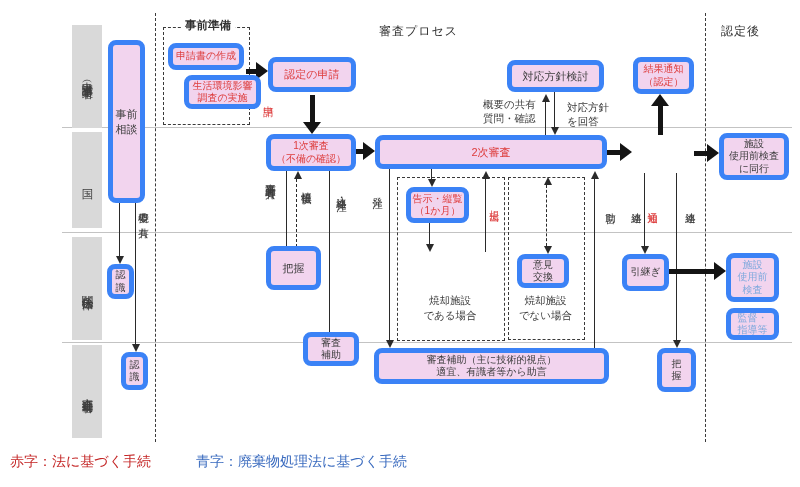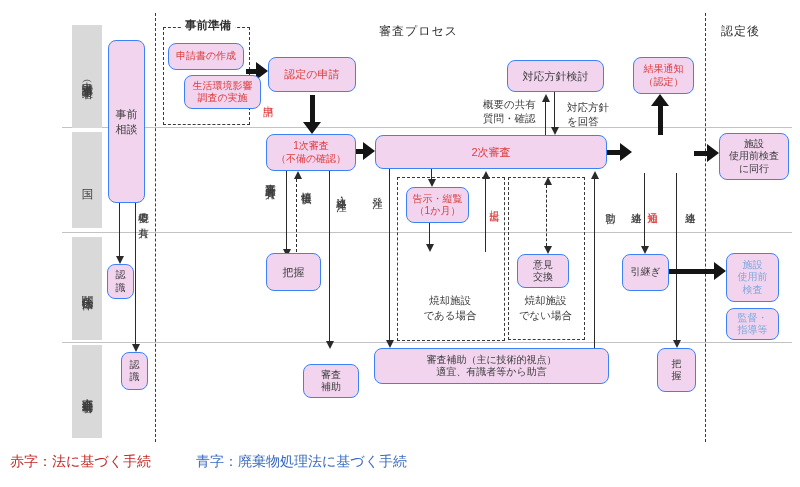--- a/index.html
+++ b/index.html
@@ -15,21 +15,21 @@
   }
   
   .hline { position:absolute; left:62px; width:730px; height:1px; background:#c3c3c3; }
   
   .vsep { position:absolute; width:0; border-left:1.6px dashed #3a3a3a; top:13px; height:429px; }
   
   .title { position:absolute; font-size:12px; color:#333; letter-spacing:1px; }
   .prep-title { position:absolute; font-size:11.5px; font-weight:bold; background:#fff; padding:0 4px; color:#333; z-index:5; }
   
   .box {
-    position:absolute; background:#f2d4ee; border:1px solid #3b82f6; border-radius:8px;
+    position:absolute; background:#f2d4ee; border:5px solid #3b82f6; border-radius:8px;
     display:flex; align-items:center; justify-content:center; text-align:center;
     font-size:11px; line-height:1.3; color:#3c3c3c; white-space:pre-line; z-index:4; box-sizing:border-box;
   }
   .red-t { color:#dd3c3c; }
   .blue-t { color:#7fa9dd; }
   .f10 { font-size:10px; line-height:1.25; }
   
   .dashbox { position:absolute; border:1.6px dashed #3a3a3a; z-index:2; }
   .caselbl { position:absolute; font-size:10.5px; line-height:1.45; text-align:center; color:#3c3c3c; white-space:pre-line; z-index:3; }
   
@@ -124,32 +124,32 @@
   <div class="box" style="left:507px;top:60px;width:97px;height:32px">対応方針検討</div>
   <div class="box red-t f10" style="left:633px;top:57px;width:61px;height:37px">結果通知
 （認定）</div>
   <div class="box f10" style="left:719px;top:133px;width:70px;height:47px">施設
 使用前検査
 に同行</div>
   <div class="box red-t f10" style="left:406px;top:187px;width:63px;height:36px">告示・縦覧
 （1か月）</div>
   <div class="box f10" style="left:517px;top:254px;width:52px;height:34px">意見
 交換</div>
-  <div class="box" style="left:266px;top:253px;width:55px;height:38px">把握</div>
+  <div class="box" style="left:266px;top:246px;width:55px;height:44px">把握</div>
   <div class="box f10" style="left:622px;top:254px;width:47px;height:37px">引継ぎ</div>
   <div class="box blue-t f10" style="left:726px;top:253px;width:53px;height:49px">施設
 使用前
 検査</div>
   <div class="box blue-t f10" style="left:726px;top:308px;width:53px;height:32px">監督・
 指導等</div>
   <div class="box f10" style="left:107px;top:264px;width:27px;height:35px">認
 識</div>
   <div class="box f10" style="left:121px;top:352px;width:27px;height:38px">認
 識</div>
-  <div class="box f10" style="left:303px;top:364px;width:56px;height:34px">審査
+  <div class="box f10" style="left:303px;top:332px;width:56px;height:34px">審査
 補助</div>
   <div class="box f10" style="left:374px;top:348px;width:235px;height:36px">審査補助（主に技術的視点）
 適宜、有識者等から助言</div>
   <div class="box f10" style="left:657px;top:348px;width:39px;height:44px">把
 握</div>
 
   <div class="vlbl" style="left:262px;top:97px;color:#dd3c3c">申請</div>
   <div class="vlbl" style="left:137px;top:204px">概要の共有</div>
   <div class="vlbl" style="left:264px;top:175px">事業計画等共有</div>
   <div class="vlbl" style="left:300px;top:183px">情報提供</div>

